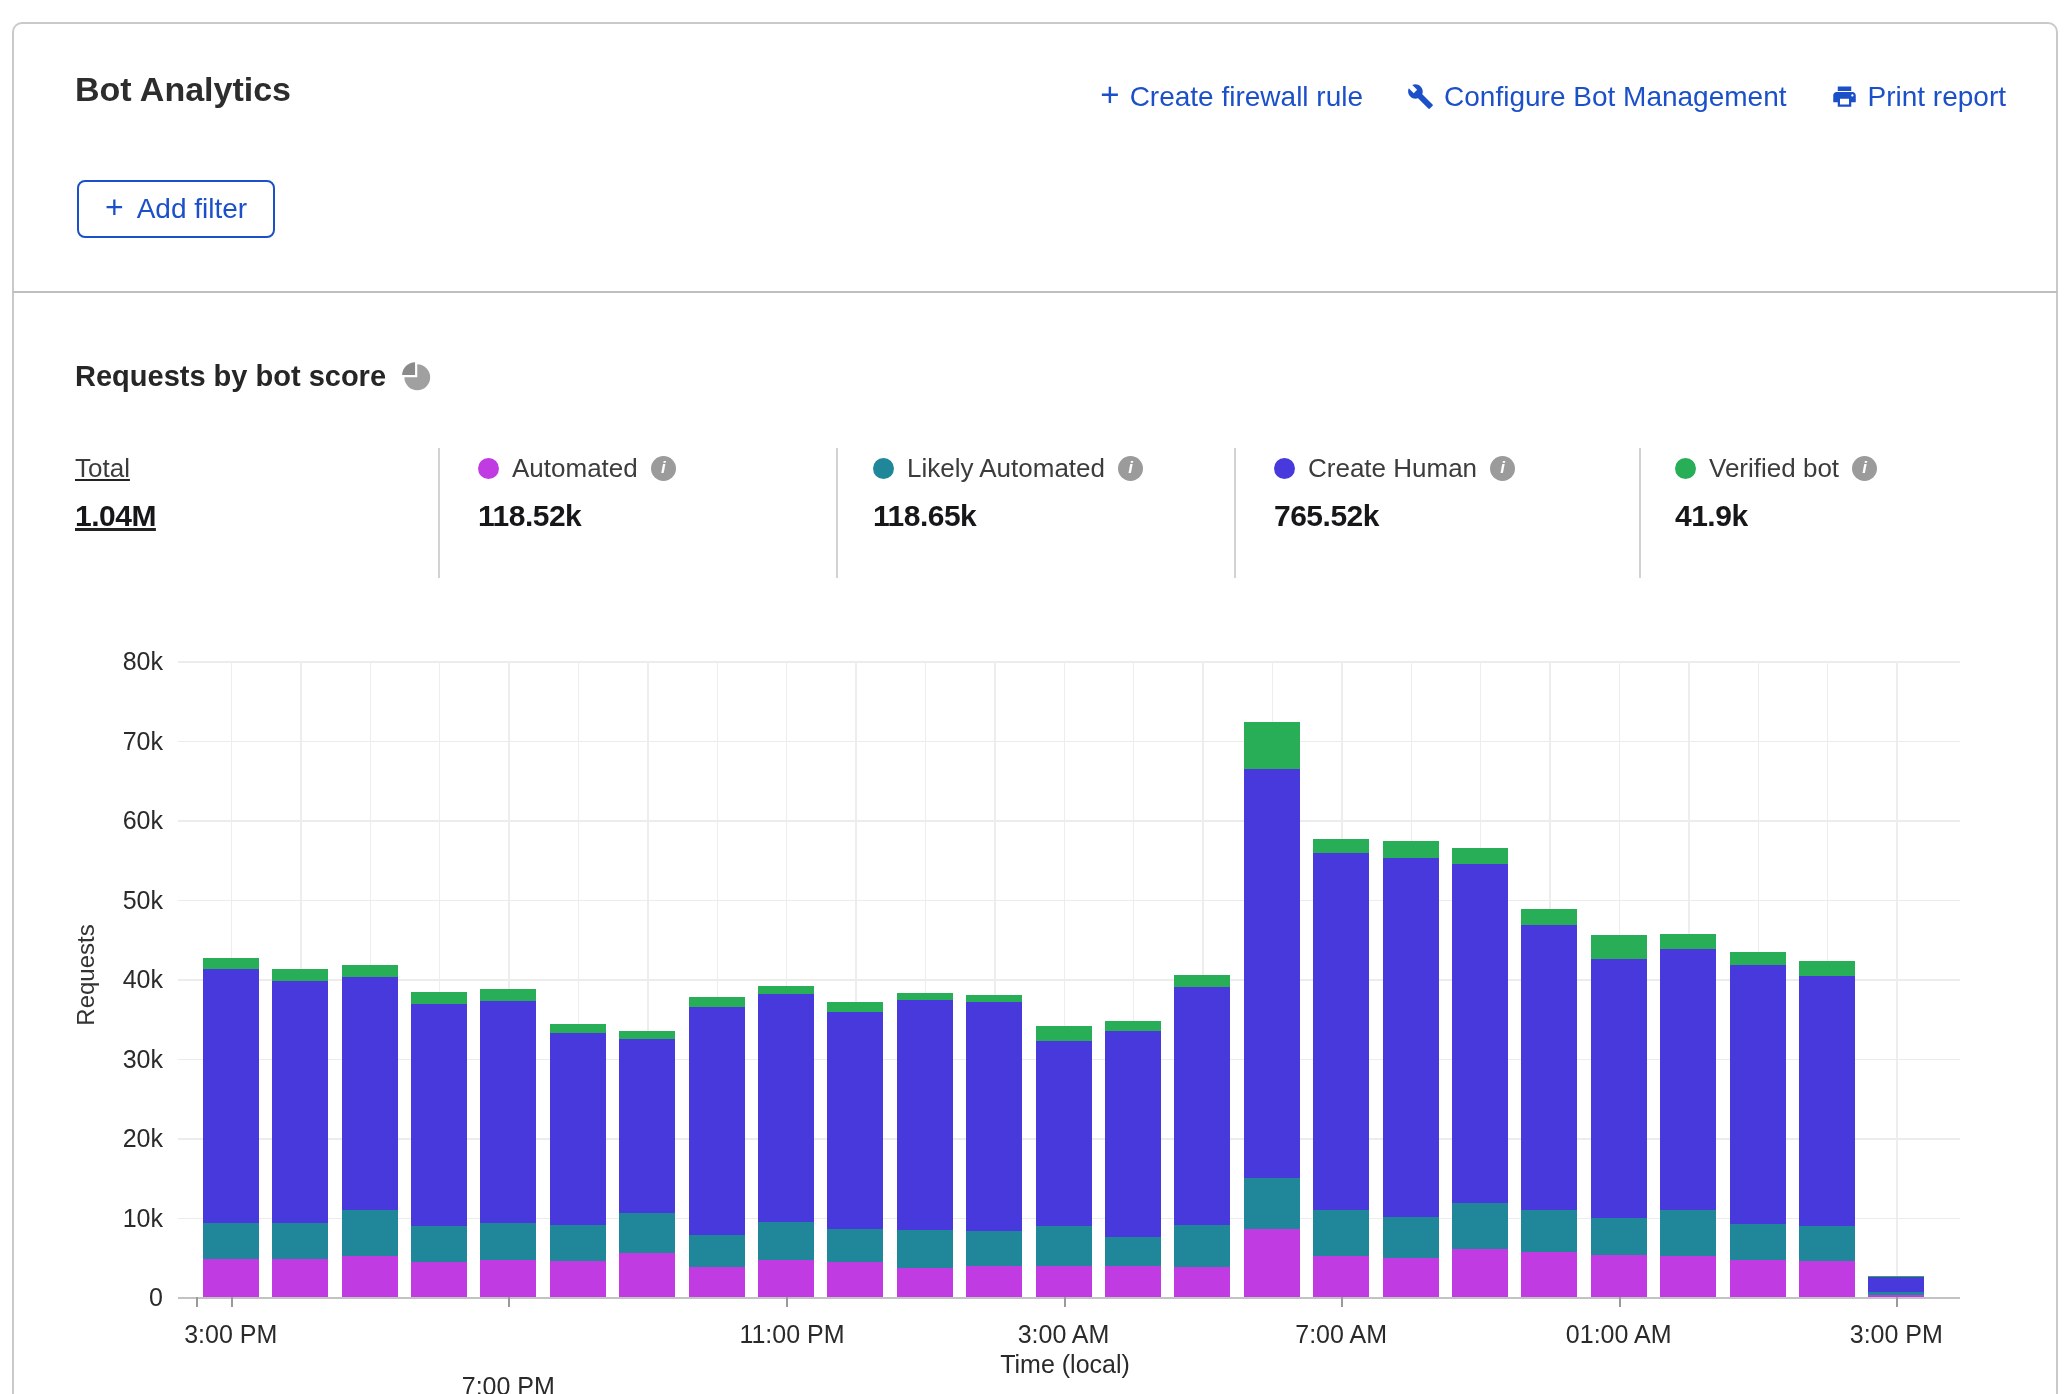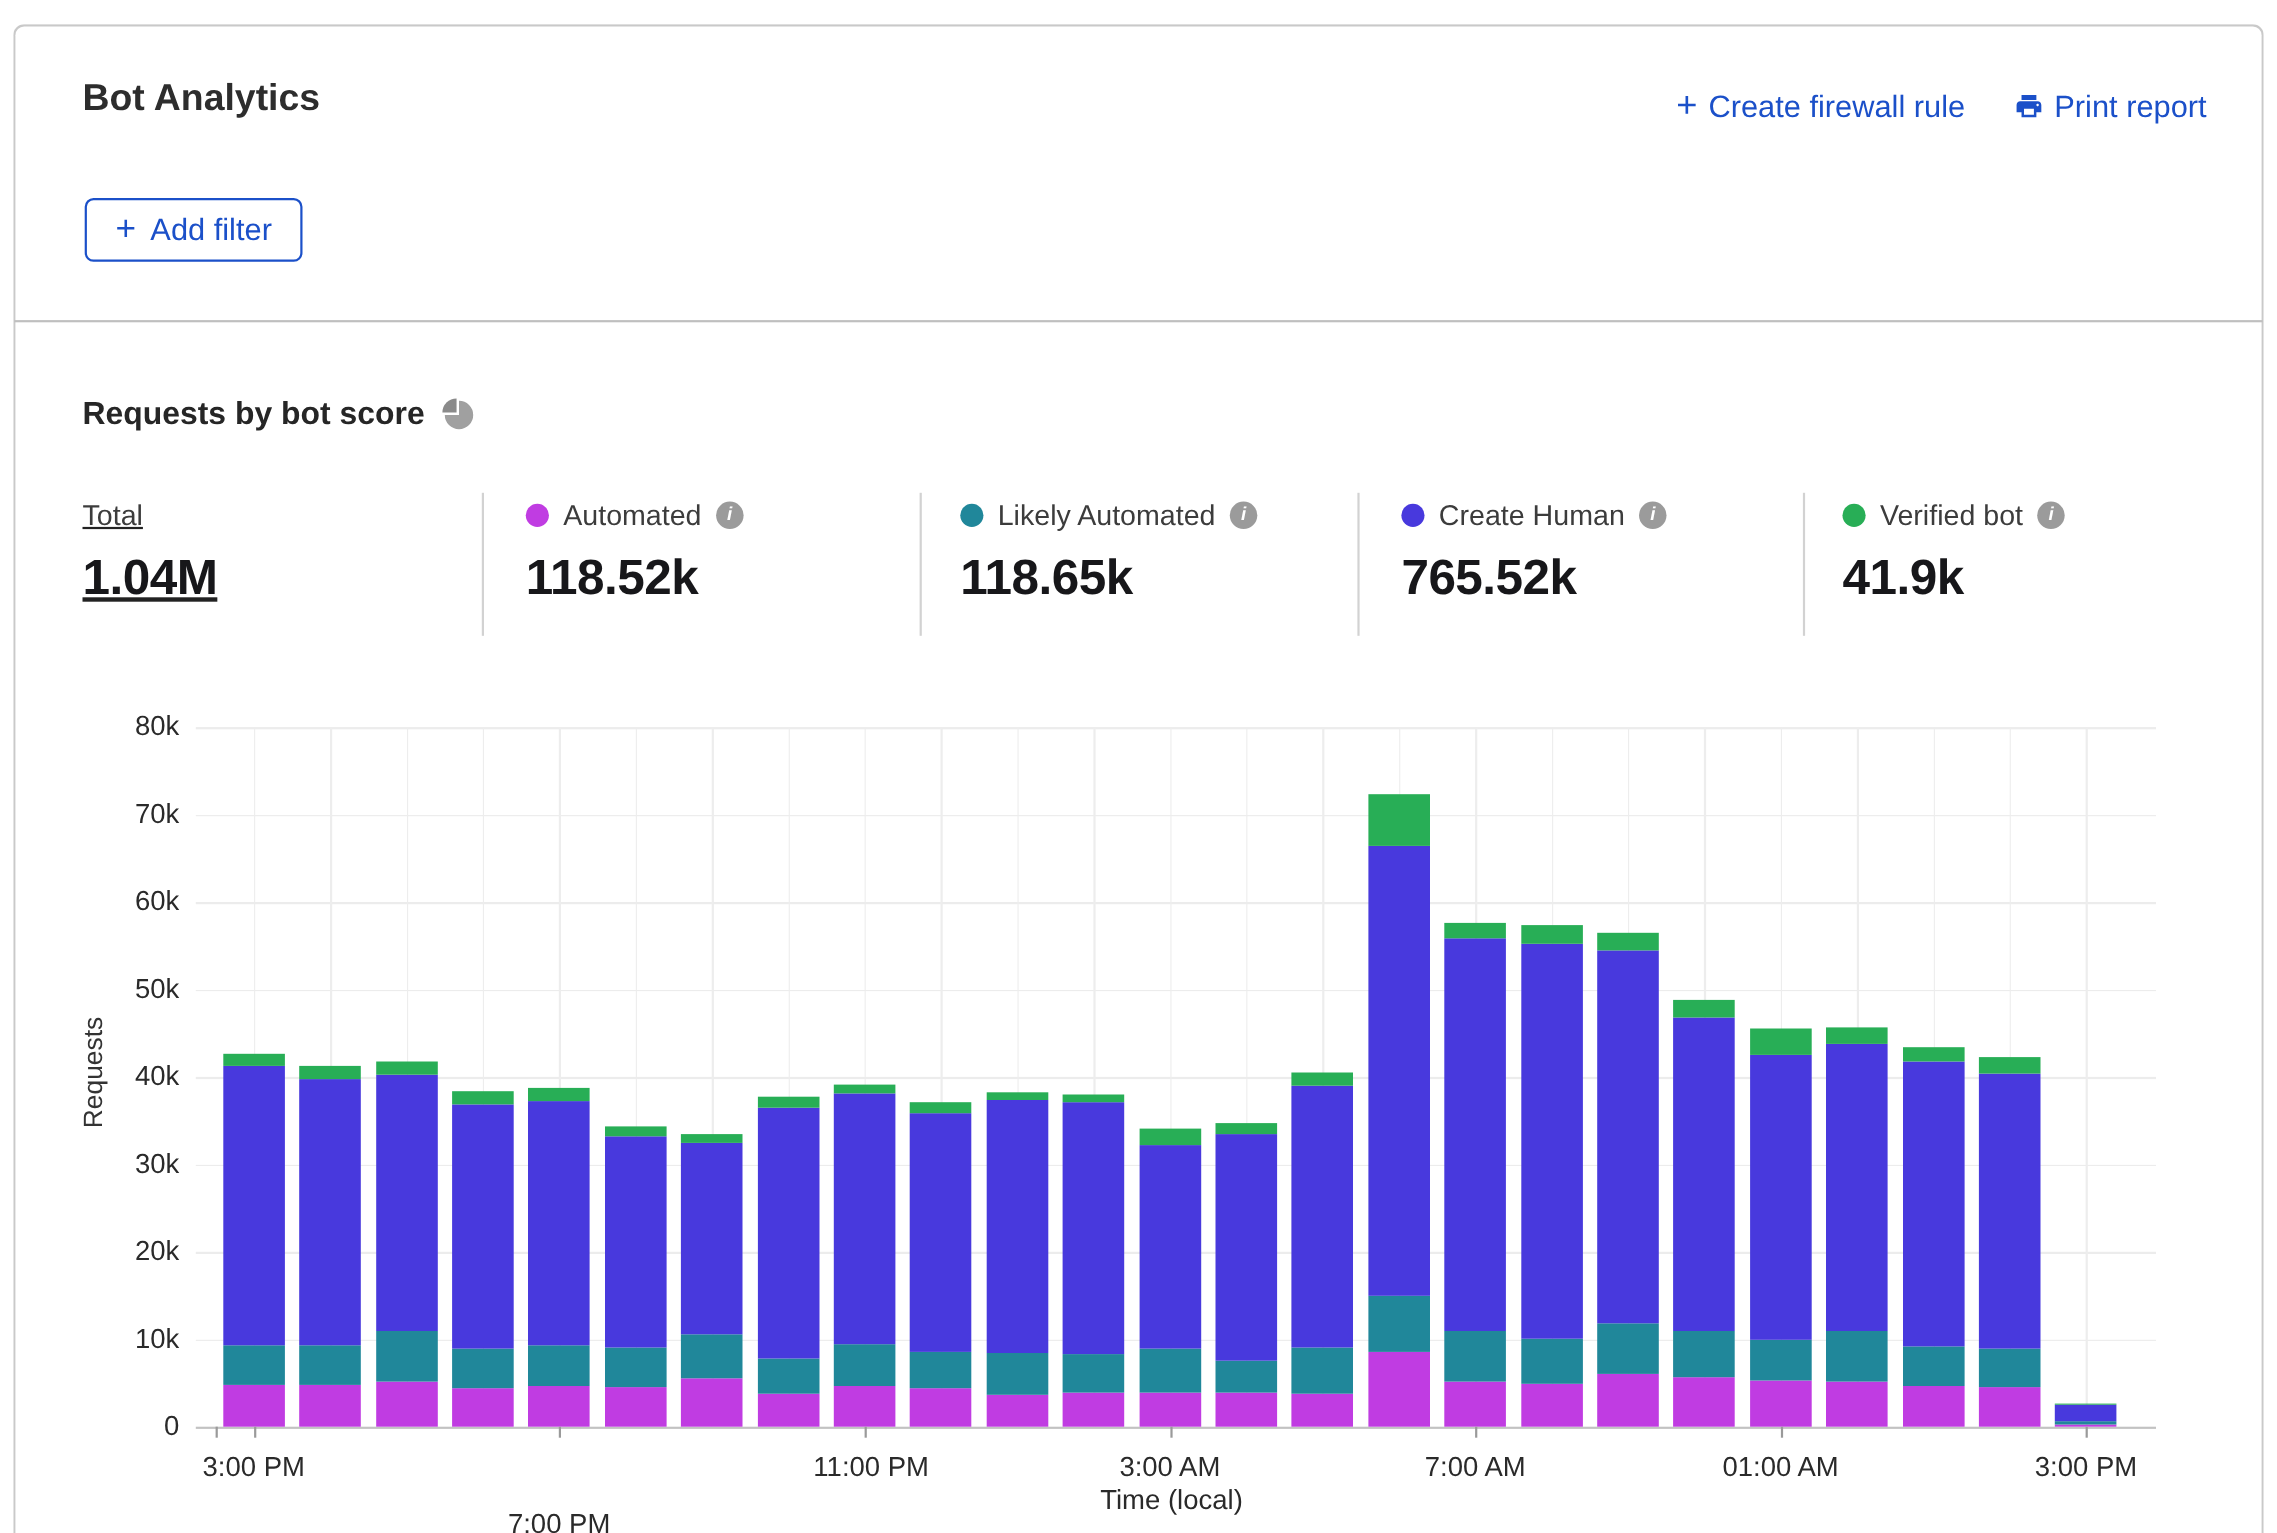--- a/index.html
+++ b/index.html
@@ -35,21 +35,21 @@
   .section-heading svg { width:31px; height:31px; }
 
   
   .stats { position:absolute; left:0; top:445px; width:2070px; height:140px; }
   .stat { position:absolute; top:8px; }
   .stat .lblrow { display:flex; align-items:center; gap:13px; height:30px; }
   .stat .dot { width:21px; height:21px; border-radius:50%; }
   .stat .lbl { font-size:26px; color:#3c3c3c; }
   .stat .info { width:25px; height:25px; border-radius:50%; background:#9b9b9b; color:#fff;
      font-size:17px; font-weight:700; display:flex; align-items:center; justify-content:center; font-style:italic; }
-  .stat .val { margin-top:16px; font-size:45px; font-weight:700; color:#17171a; letter-spacing:-0.5px; }
+  .stat .val { margin-top:16px; font-size:30px; font-weight:700; color:#17171a; letter-spacing:-0.5px; }
   .stat-divider { position:absolute; top:3px; width:2px; height:130px; background:#d2d2d2; }
 
   
   .chart { position:absolute; left:0; top:0; width:2070px; height:1394px; pointer-events:none; }
   .y-axis-title { position:absolute; left:86px; top:975px; transform:translate(-50%,-50%) rotate(-90deg);
      font-size:24px; color:#333; white-space:nowrap; }
   .ytick { position:absolute; right:1907px; transform:translateY(-50%); font-size:25px; color:#2a2a2a; text-align:right; width:120px; }
   .gridline-h { position:absolute; height:1.5px; background:#ececec; }
   .gridline-h.zero { background:#c2c2c2; }
   .gridline-v { position:absolute; width:1.5px; background:#ededed; }
@@ -63,20 +63,28 @@
 
 <div class="page">
   <div class="card"></div>
 
   <div class="page-title">Bot Analytics</div>
 
   <div class="header-links">
     <div class="hlink">
       <span class="plus">+</span>
       <span>Create firewall rule</span>
+    </div>
+    <div class="hlink">
+      <span>
+        <svg viewBox="0 0 24 24" style="width:27px;height:27px;display:block;">
+            <path fill="#1b50c9" d="M22.7 19l-9.1-9.1c.9-2.3.4-5-1.5-6.9-2-2-5-2.4-7.4-1.3L9 6 6 9 1.6 4.7C.4 7.1.9 10.1 2.9 12.1c1.9 1.9 4.6 2.4 6.9 1.5l9.1 9.1c.4.4 1 .4 1.4 0l2.3-2.3c.5-.4.5-1.1.1-1.4z"></path>
+          </svg>
+      </span>
+      <span>Configure Bot Management</span>
     </div>
     <div class="hlink">
       <span>
         <svg viewBox="0 0 24 24" style="width:27px;height:27px;display:block;">
             <path fill="#1b50c9" d="M19 8H5c-1.66 0-3 1.34-3 3v6h4v4h12v-4h4v-6c0-1.66-1.34-3-3-3zm-3 11H8v-5h8v5zm3-7c-.55 0-1-.45-1-1s.45-1 1-1 1 .45 1 1-.45 1-1 1zm-1-9H6v4h12V3z"></path>
           </svg>
       </span>
       <span>Print report</span>
     </div>
   </div>

